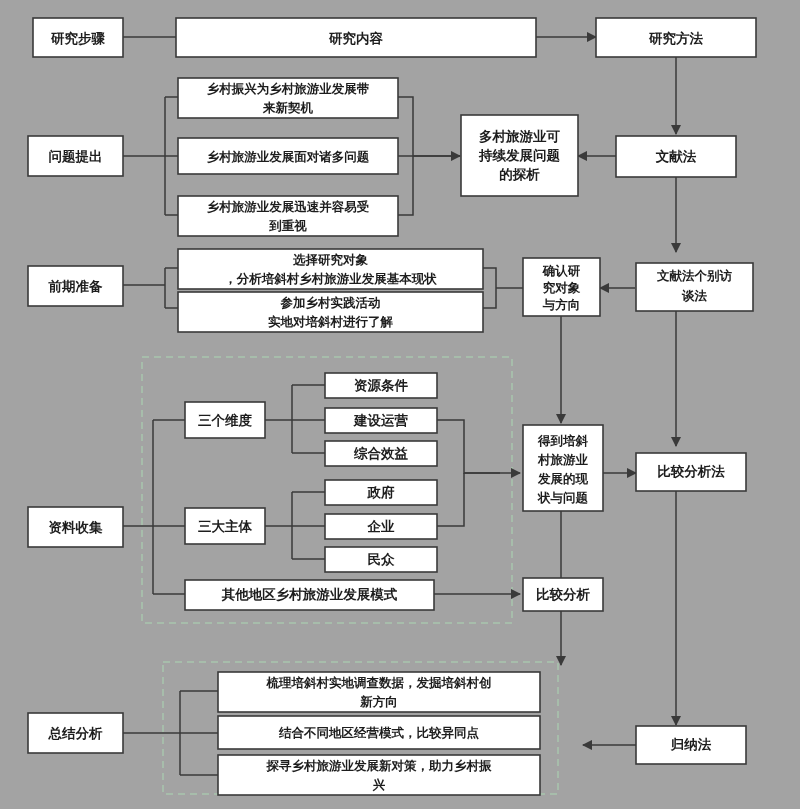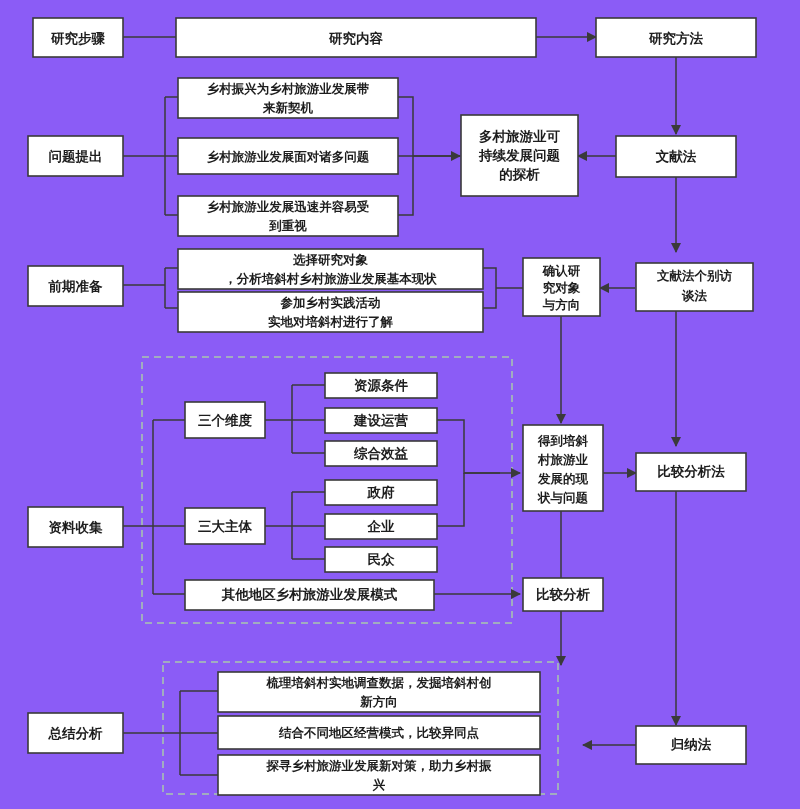--- a/index.html
+++ b/index.html
@@ -10,21 +10,21 @@
   body {
     width: 800px;
     height: 809px;
     font-family: "DejaVu Sans", "Liberation Sans", sans-serif;
     overflow: hidden;
   }
   #chart-root {
     position: relative;
     width: 800px;
     height: 809px;
-    background: #8b5cf6;
+    background: #a3a3a3;
   }
   svg.flow {
     position: absolute;
     left: 0;
     top: 0;
     width: 800px;
     height: 809px;
   }
   .nodebox {
     fill: #ffffff;

